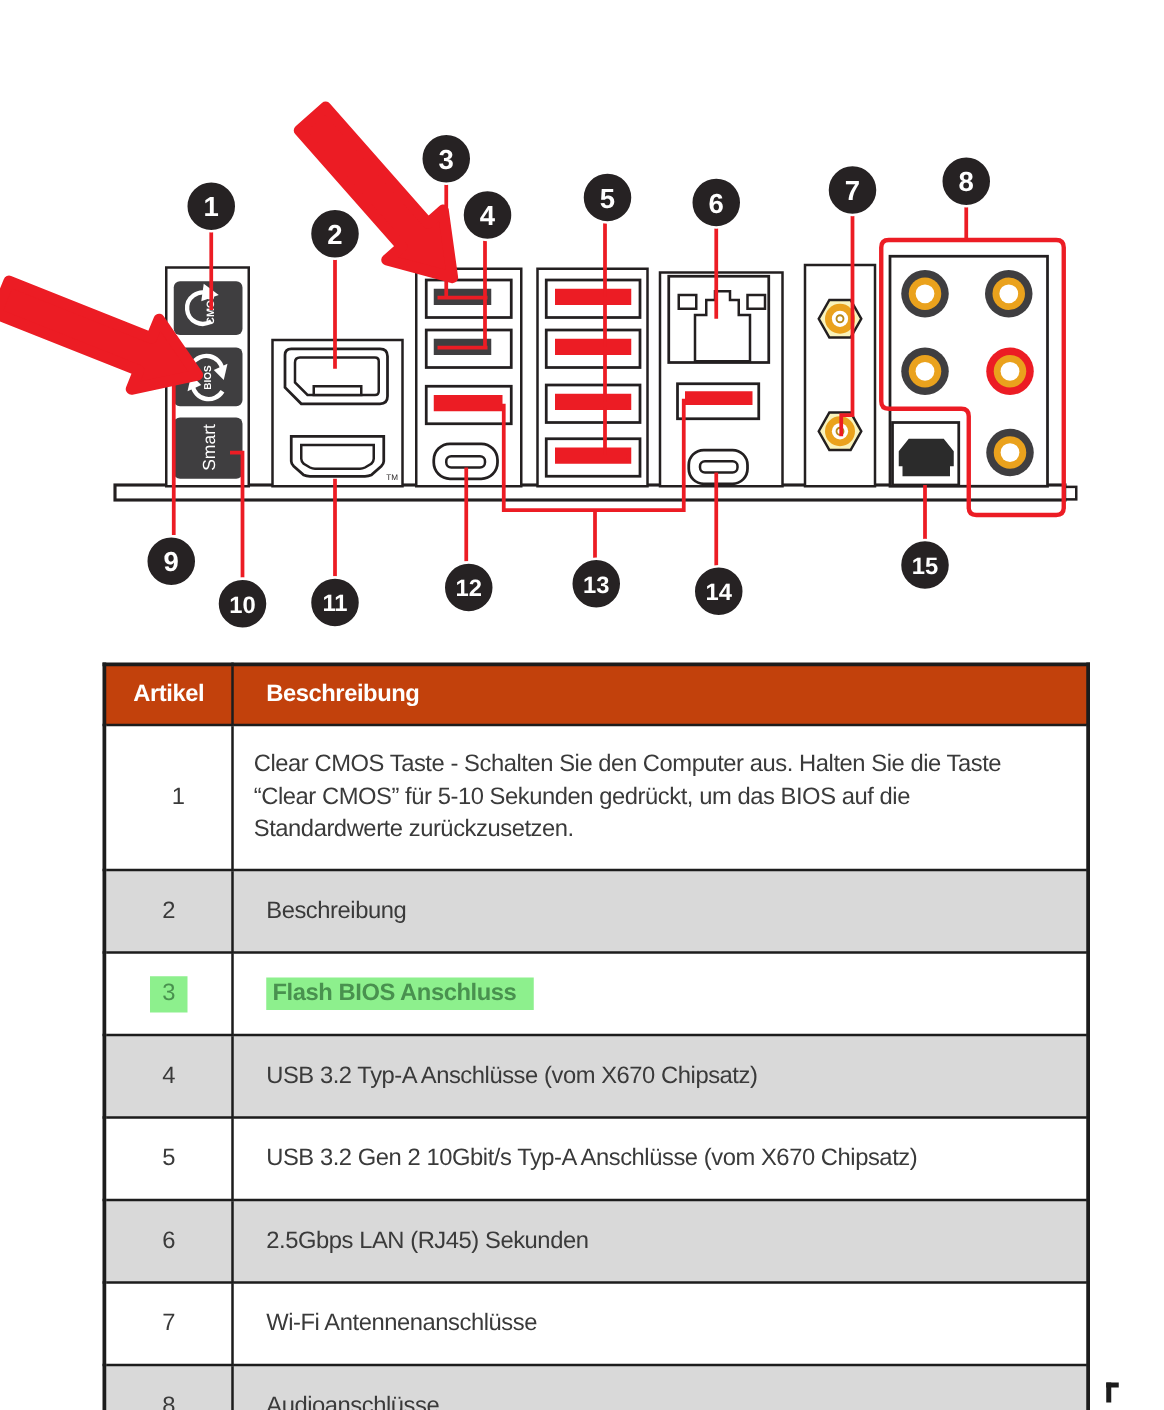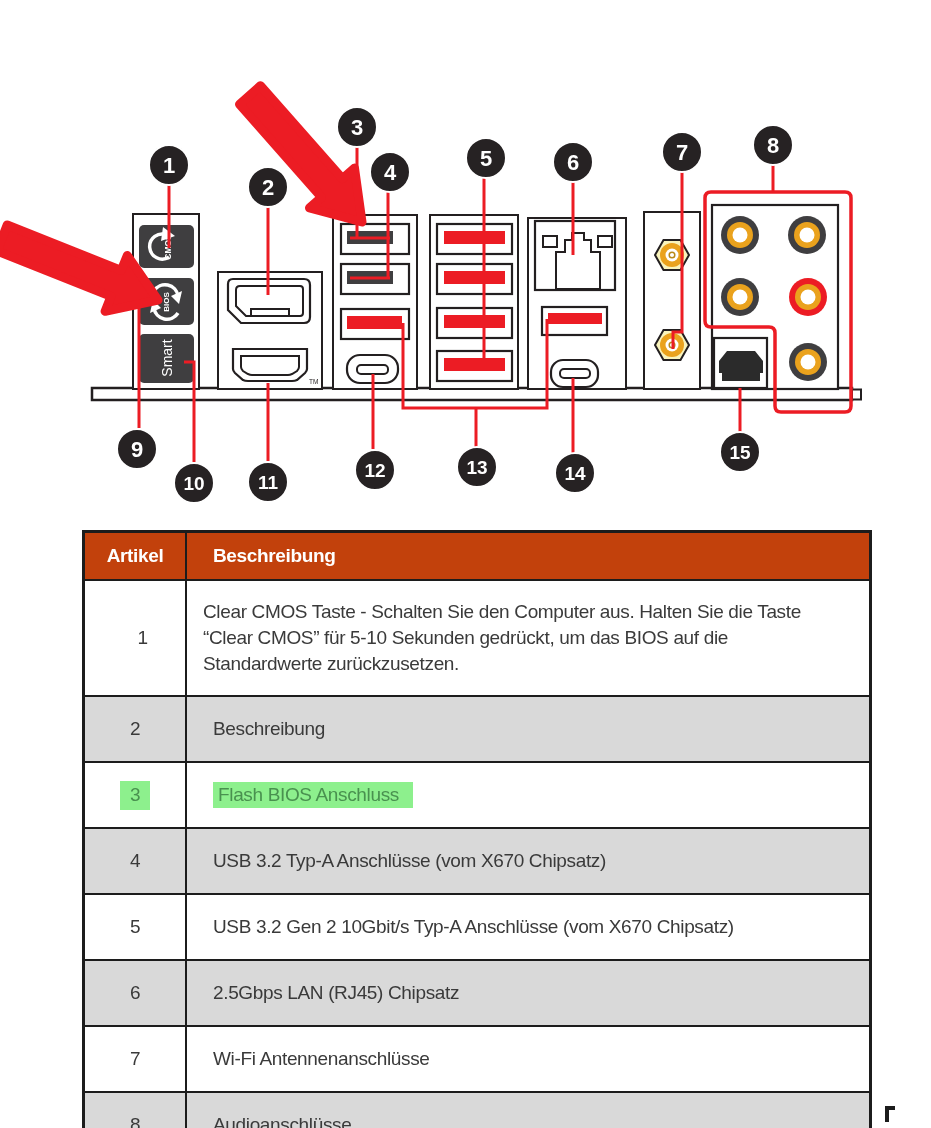--- a/index.html
+++ b/index.html
@@ -18,21 +18,21 @@
   #io-table thead th{background:#c2410c;color:#ffffff;font-weight:bold;height:44px;
                      text-align:left;}
   #io-table thead th.col-item{text-align:center;}
   #io-table thead th.col-desc{padding-left:26px;}
   #io-table td.item{width:83px;text-align:center;}
   #io-table td.desc{padding:10px 20px 10px 26px;}
   #io-table tr.alt td{background:#d9d9d9;}
   #io-table tr.r1 td{height:94px;padding-left:16px;}
   #io-table tr.rs td{height:44px;}
   .hl{background:#8df08d;color:#49914f;padding:2px 14px 3px 5px;
-      -webkit-box-decoration-break:clone;box-decoration-break:clone;}
+      -webkit-box-decoration-break:clone;box-decoration-break:clone;font-weight:bold;}
   .hl-num{background:#8df08d;color:#49914f;display:inline-block;padding:1px 10px 2px 10px;}
   
   .corner-mark-v{position:absolute;left:885px;top:1106px;width:4px;height:16px;background:#1c1c1c;}
   .corner-mark-h{position:absolute;left:885px;top:1106px;width:10px;height:4px;background:#1c1c1c;}
 </style>
 </head>
 <body>
 
 <div id="page">
 
@@ -306,21 +306,21 @@
       <tr class="rs alt">
         <td class="item">4</td>
         <td class="desc">USB 3.2 Typ-A Anschlüsse (vom X670 Chipsatz)</td>
       </tr>
       <tr class="rs">
         <td class="item">5</td>
         <td class="desc">USB 3.2 Gen 2 10Gbit/s Typ-A Anschlüsse (vom X670 Chipsatz)</td>
       </tr>
       <tr class="rs alt">
         <td class="item">6</td>
-        <td class="desc">2.5Gbps LAN (RJ45) Chipsatz</td>
+        <td class="desc">2.5Gbps LAN (RJ45) Sekunden</td>
       </tr>
       <tr class="rs">
         <td class="item">7</td>
         <td class="desc">Wi-Fi Antennenanschlüsse</td>
       </tr>
       <tr class="rs alt">
         <td class="item">8</td>
         <td class="desc">Audioanschlüsse</td>
       </tr>
 

